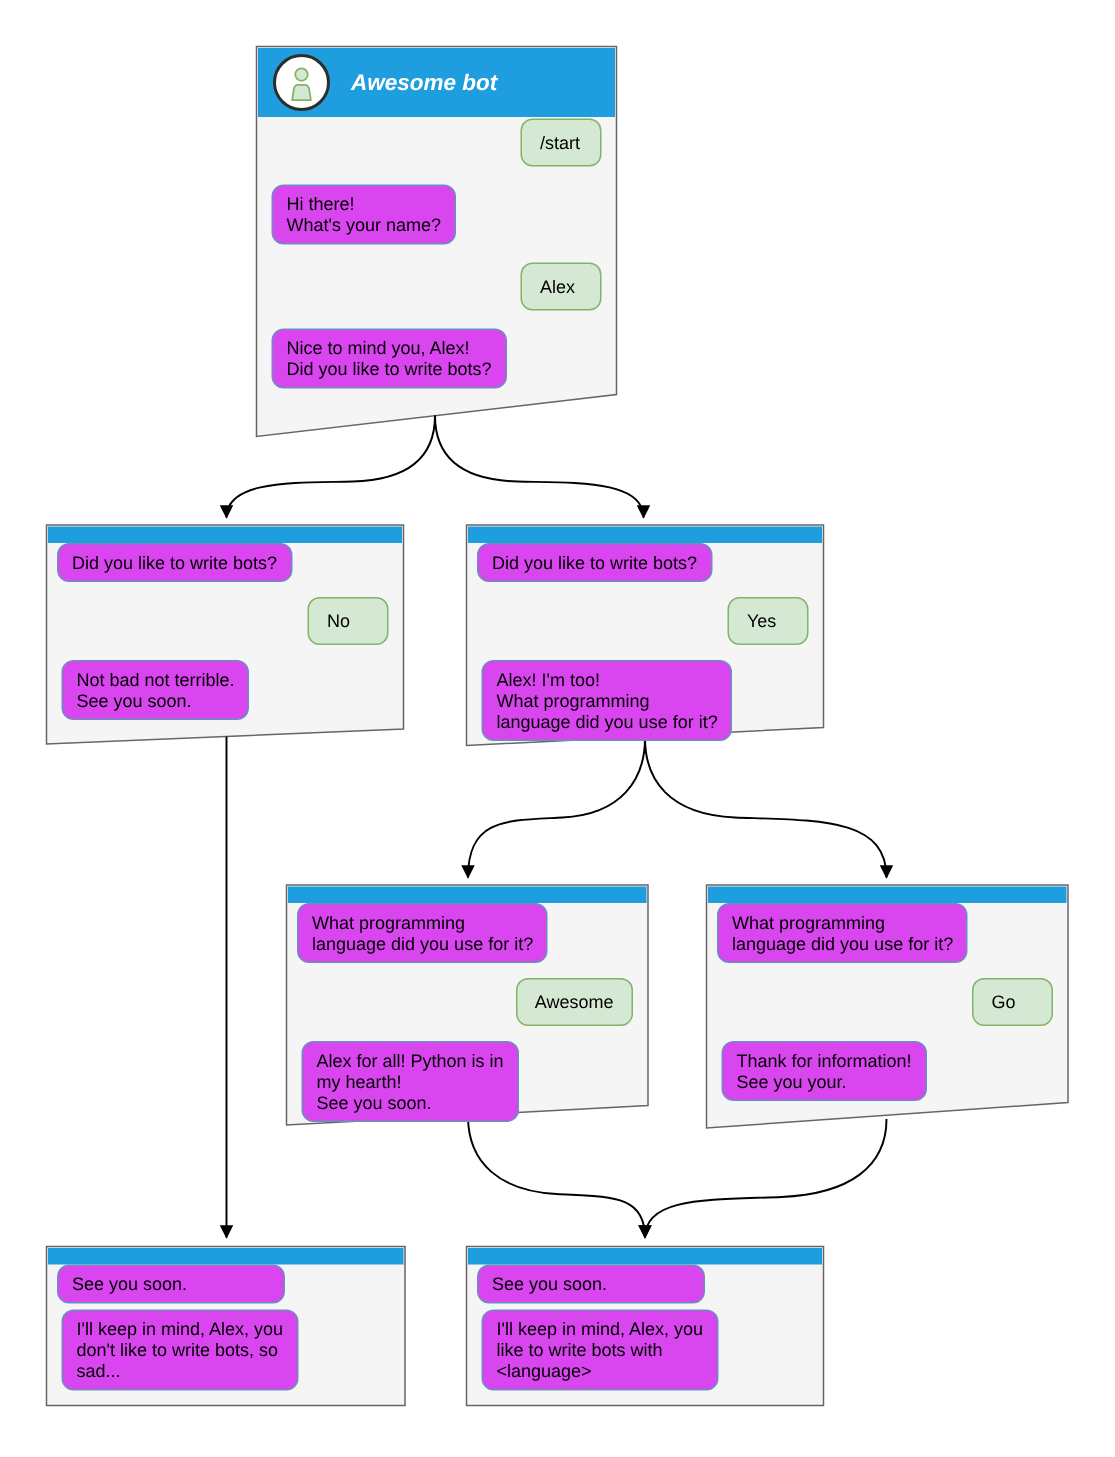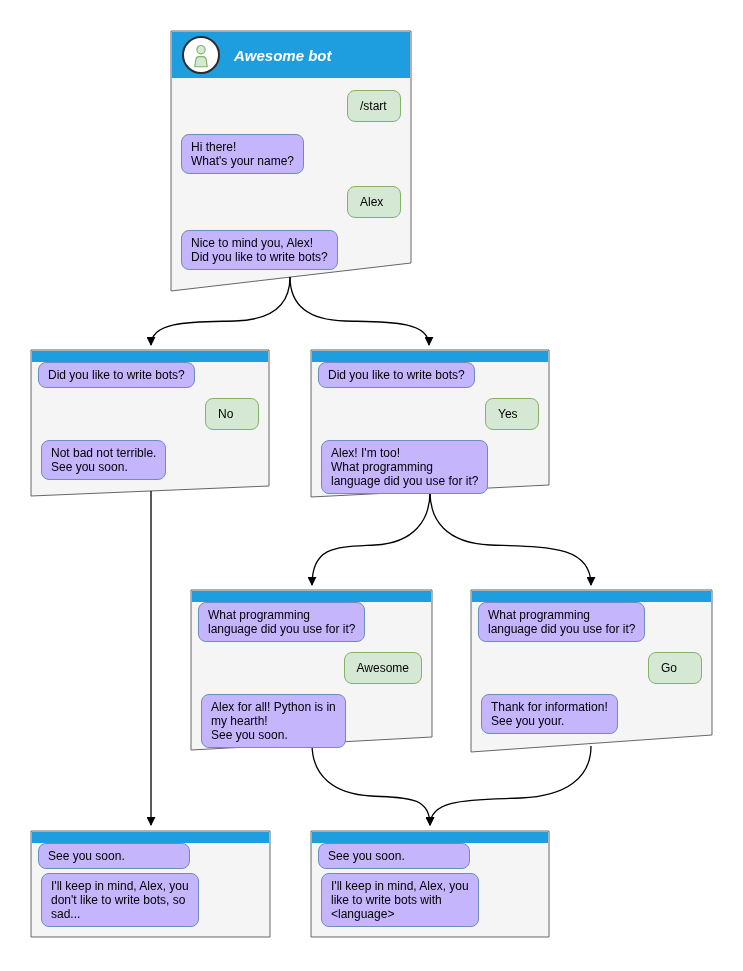--- a/index.html
+++ b/index.html
@@ -18,29 +18,29 @@
   .hdr.main{padding-left:10px;}
   .avatar{
     width:38px;height:38px;border-radius:50%;background:#ffffff;
     border:2px solid #2d2d2d;display:flex;align-items:center;justify-content:center;
     box-sizing:border-box;flex:0 0 auto;
   }
   .title{color:#ffffff;font-weight:bold;font-size:15px;margin-left:14px;white-space:nowrap;}
   .msgs{
     position:absolute;display:flex;flex-direction:column;box-sizing:border-box;
   }
-  .msgs.root{padding-top:11px;gap:12px;}
+  .msgs.root{gap:12px;}
   .msgs.mid{gap:10px;}
   .msgs.end{gap:4px;}
   .msg{
     font-size:12px;line-height:14px;color:#000000;white-space:pre-line;
     border-radius:8px;width:fit-content;box-sizing:border-box;border:1px solid;
   }
   .msg.bot{
-    background:#c4b5fd;border-color:#6C8EBF;align-self:flex-start;
+    background:#d946ef;border-color:#6C8EBF;align-self:flex-start;
     margin-left:10px;padding:5px 9px;
   }
   .msg.bot.echo{margin-left:7px;}
   .msg.user{
     background:#D5E8D4;border-color:#82B366;align-self:flex-end;
     margin-right:10px;padding:8px 12px;min-width:54px;
   }
   .msg.wide{width:152px;}
 </style>
 </head>

